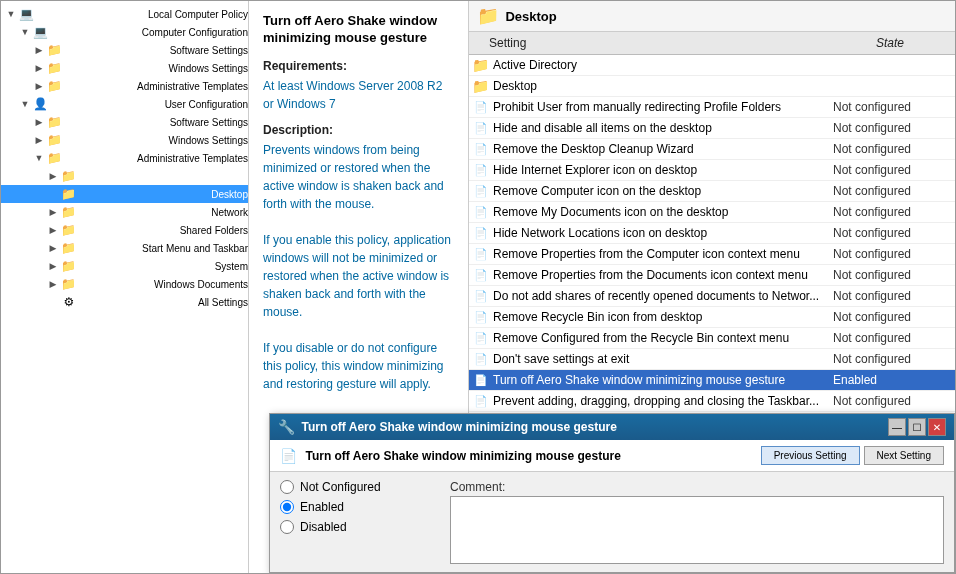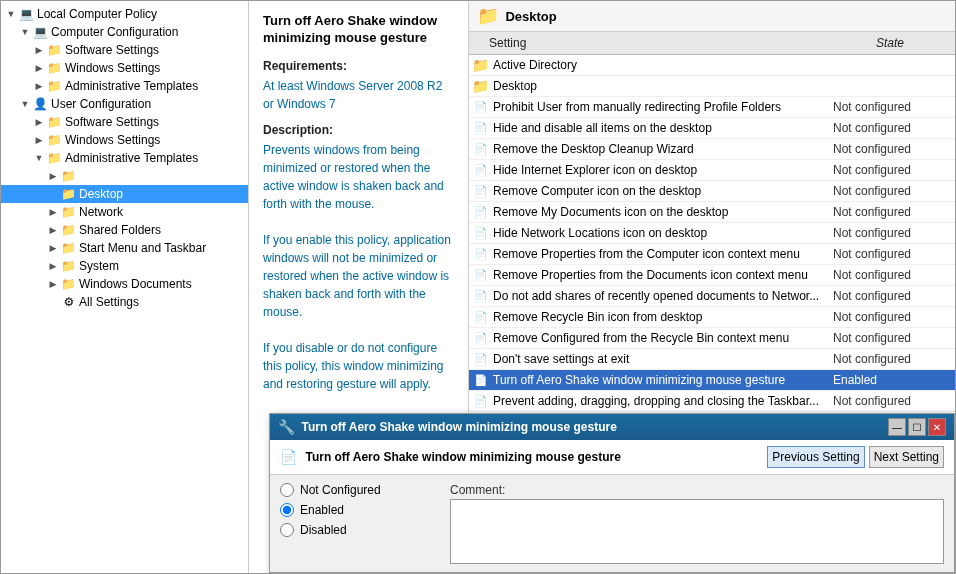--- a/index.html
+++ b/index.html
@@ -73,24 +73,25 @@
       height: 16px;
       flex-shrink: 0;
       margin: 0 2px;
       display: inline-flex;
       align-items: center;
       justify-content: center;
       font-size: 12px;
     }
 
     .tree-label {
-      font-size: 12px;
+      font-size: 10px;
       flex: 1;
       overflow: hidden;
       text-overflow: ellipsis;
+      text-align: right;
     }
 
     
     .middle-panel {
       width: 220px;
       min-width: 220px;
       background: #fff;
       border-right: 1px solid #ccc;
       padding: 12px 14px;
       overflow-y: auto;
@@ -298,22 +299,22 @@
       font-weight: bold;
     }
 
     .dialog-nav-buttons {
       display: flex;
       gap: 4px;
       flex-shrink: 0;
     }
 
     .nav-btn {
-      padding: 3px 4px;
-      font-size: 12px;
+      padding: 3px 12px;
+      font-size: 10px;
       background: #e8e8e8;
       border: 1px solid #999;
       cursor: pointer;
       white-space: nowrap;
     }
     .nav-btn.active-btn {
       background: #dce9f8;
       border: 1px solid #5a8ec8;
     }
 

